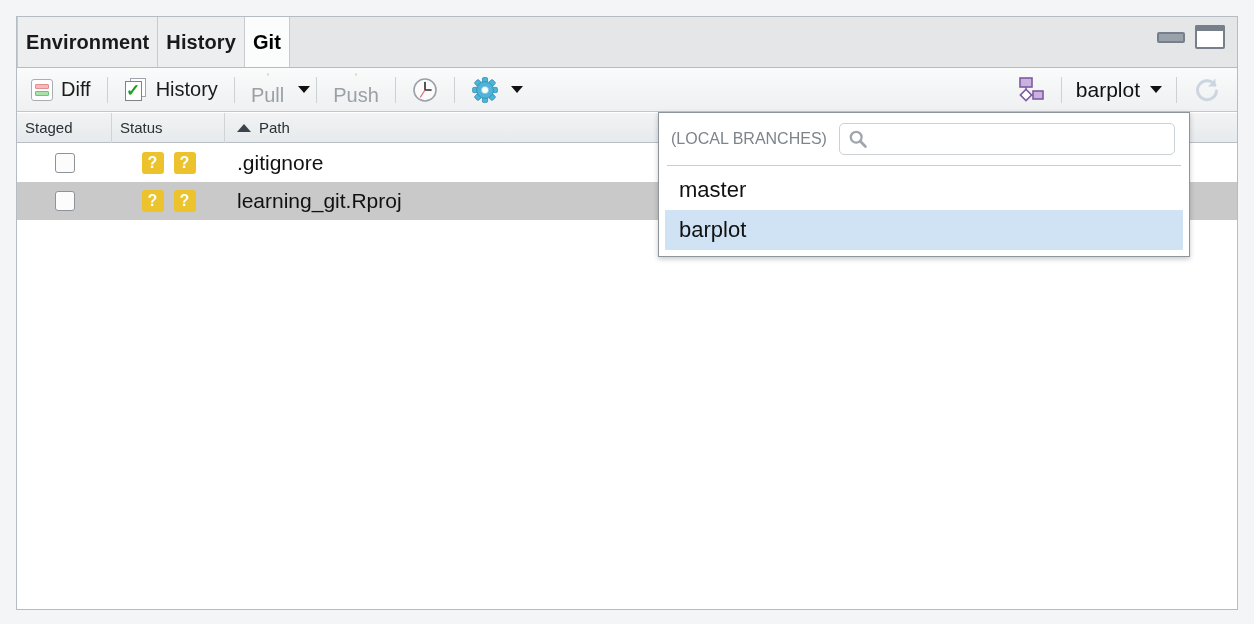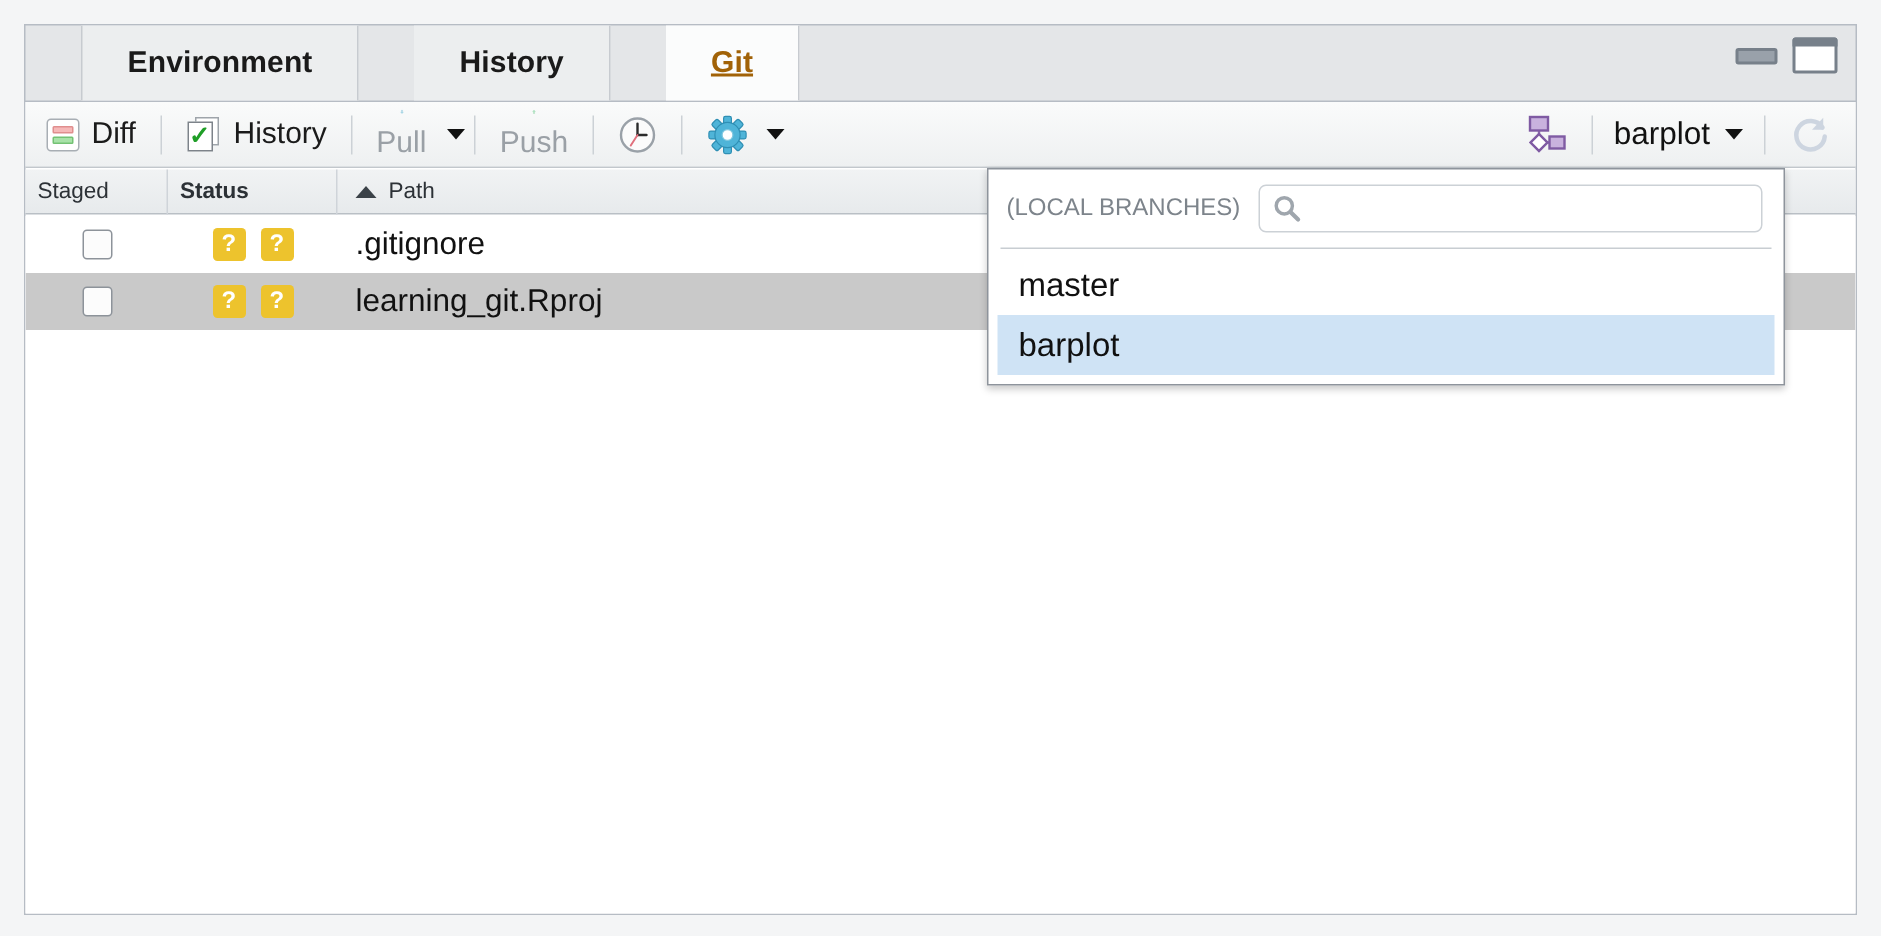--- a/index.html
+++ b/index.html
@@ -42,40 +42,38 @@
     box-sizing: border-box;
     background: #e4e6e8;
     border: 1px solid #b6bcc4;
     border-bottom: 1px solid #b6bcc4;
     display: flex;
     align-items: flex-end;
   }
 
   .tab {
     height: 50px;
-    padding: 0 30px;
+    padding: 0 8px;
     display: flex;
     align-items: center;
     justify-content: center;
     font-size: 20px;
     font-weight: bold;
     color: #1a1a1a;
     background: #eceeef;
     border-right: 1px solid #c7cbd0;
     box-sizing: border-box;
     cursor: default;
     user-select: none;
     letter-spacing: 0.1px;
-    margin-left: 37px;
   }
   .tab:first-child { border-left: 1px solid #c7cbd0; }
   .tab.active {
     background: #fbfcfc;
-    color: #a16207;
-    text-decoration: underline;
+    color: #000000;
   }
 
   .tabstrip-spacer { flex: 1 1 auto; height: 50px; }
 
   .window-controls {
     display: flex;
     align-items: center;
     gap: 10px;
     padding: 0 12px 10px 0;
     height: 50px;
@@ -251,21 +249,21 @@
   .th {
     height: 30px;
     display: flex;
     align-items: center;
     box-sizing: border-box;
     border-right: 1px solid #cfd4d9;
     padding-left: 8px;
     cursor: pointer;
   }
   .th.staged { width: 95px; }
-  .th.status { width: 113px; font-weight: bold; }
+  .th.status { width: 113px; }
   .th.path   { flex: 1 1 auto; border-right: none; gap: 8px; padding-left: 12px; }
   .sort-asc {
     width: 0; height: 0;
     border-left: 7px solid transparent;
     border-right: 7px solid transparent;
     border-bottom: 8px solid #3b4248;
     flex: 0 0 auto;
   }
 
   .rows {

